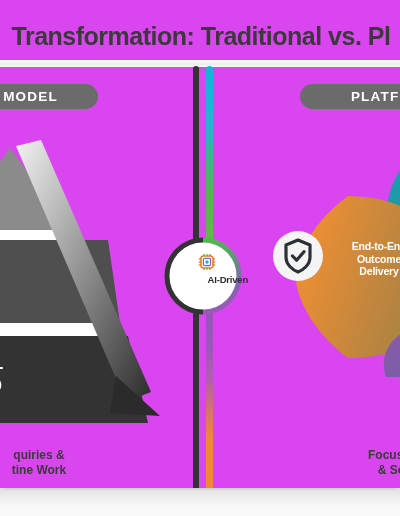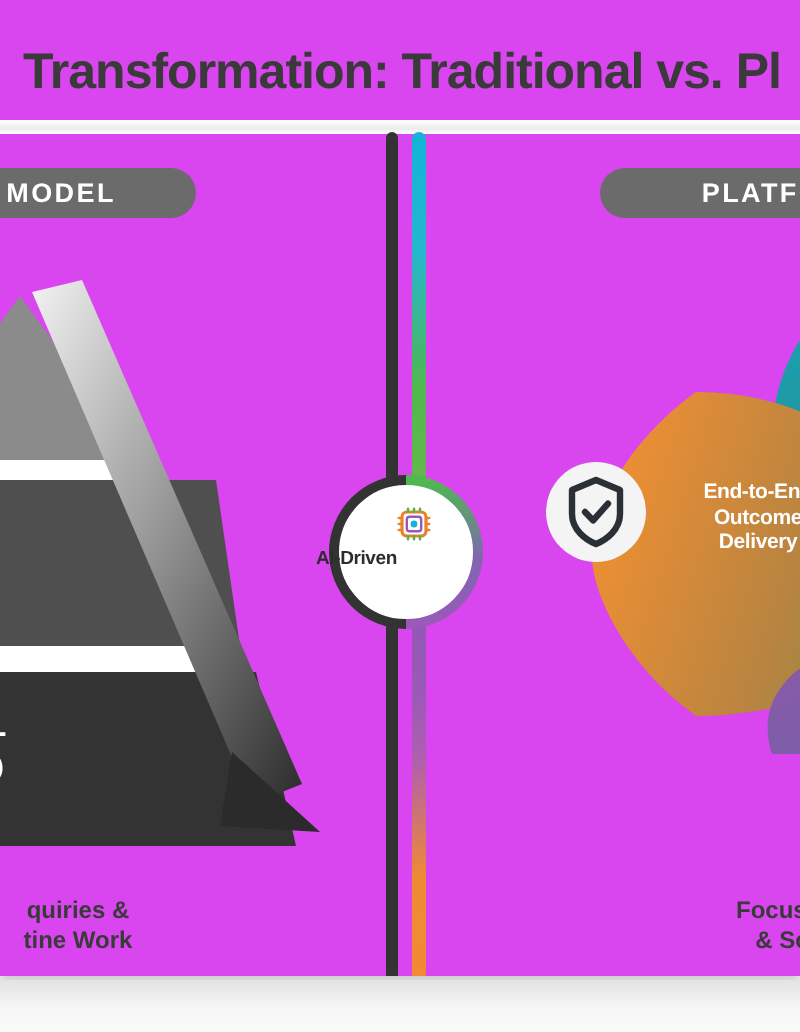--- a/index.html
+++ b/index.html
@@ -53,21 +53,21 @@
   }
   .spine-notch{
     position:absolute;left:176px;top:238px;width:52px;height:76px;
     background:#ffffff;z-index:5;border-radius:26px;
   }
   .hub{
     position:absolute;left:158px;top:236px;width:90px;height:80px;z-index:6;
   }
   .hub svg{position:absolute;left:0;top:0;}
   .hub-txt{
-    position:absolute;left:0;top:38px;width:90px;text-align:left;
+    position:absolute;left:0;top:38px;width:90px;text-align:right;
     font-size:9.5px;font-weight:bold;color:#2d2d2d;line-height:11px;
     letter-spacing:-.2px;
   }
   .hub-icon{
     position:absolute;left:39px;top:16px;width:20px;height:20px;z-index:7;
   }
 
   
   .pyr{position:absolute;left:-90px;top:140px;width:270px;height:285px;}
   .pyr svg{position:absolute;left:0;top:0;}

